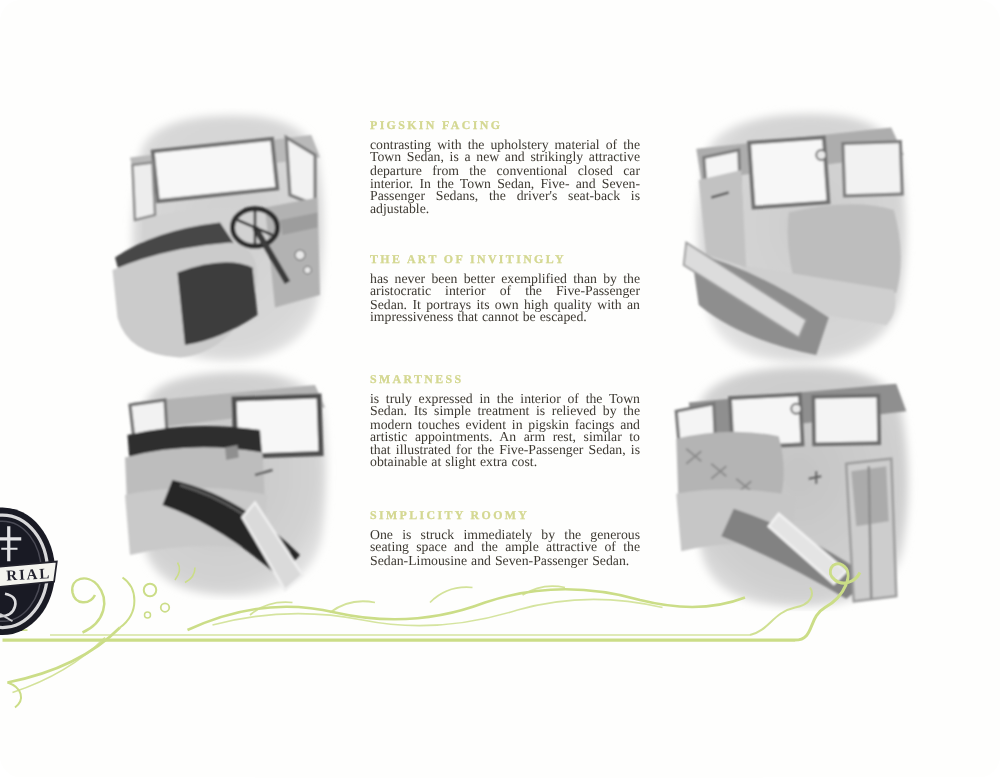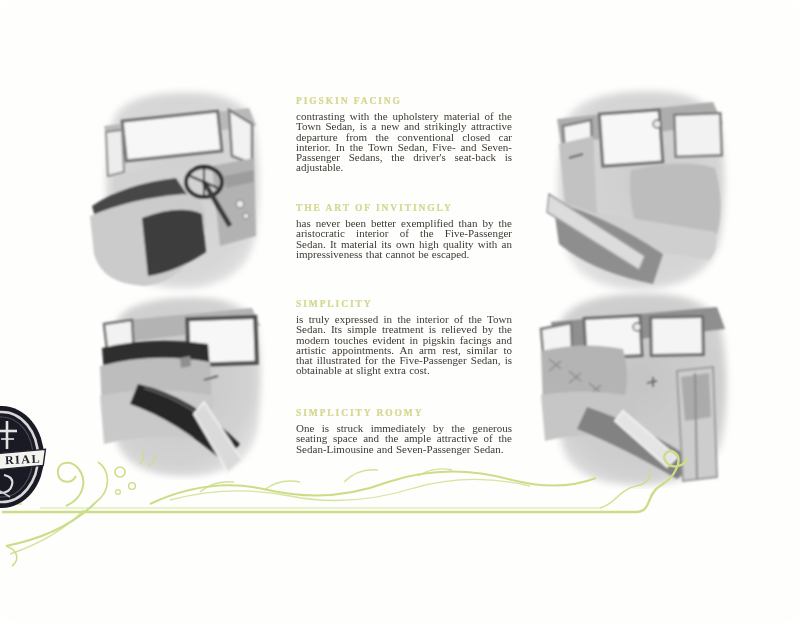--- a/index.html
+++ b/index.html
@@ -170,24 +170,24 @@
       </g>
     </svg>
   </div>
 
   <div class="text-col-section" id="s1">
     <h3 class="sec-heading">PIGSKIN FACING</h3>
     <p class="sec-body">contrasting with the upholstery material of the Town Sedan, is a new and strikingly attractive departure from the conventional closed car interior.  In the Town Sedan, Five- and Seven-Passenger Sedans, the driver's seat-back is adjustable.</p>
   </div>
   <div class="text-col-section" id="s2">
     <h3 class="sec-heading">THE ART OF INVITINGLY</h3>
-    <p class="sec-body">has never been better exemplified than by the aristocratic interior of the Five-Passenger Sedan.  It material its own high quality with an impressiveness that cannot be escaped.</p>
+    <p class="sec-body">has never been better exemplified than by the aristocratic interior of the Five-Passenger Sedan.  It portrays its own high quality with an impressiveness that cannot be escaped.</p>
   </div>
   <div class="text-col-section" id="s3">
-    <h3 class="sec-heading">SIMPLICITY</h3>
+    <h3 class="sec-heading">SMARTNESS</h3>
     <p class="sec-body">is truly expressed in the interior of the Town Sedan.  Its simple treatment is relieved by the modern touches evident in pigskin facings and artistic appointments.  An arm rest, similar to that illustrated for the Five-Passenger Sedan, is obtainable at slight extra cost.</p>
   </div>
   <div class="text-col-section" id="s4">
     <h3 class="sec-heading">SIMPLICITY ROOMY</h3>
     <p class="sec-body">One is struck immediately by the generous seating space and the ample attractive of the Sedan-Limousine and Seven-Passenger Sedan.</p>
   </div>
 
   <div id="flourish">
     <svg width="710" height="140" viewBox="0 0 710 140">
       <g fill="none" stroke="#cbdd87" stroke-width="2">

